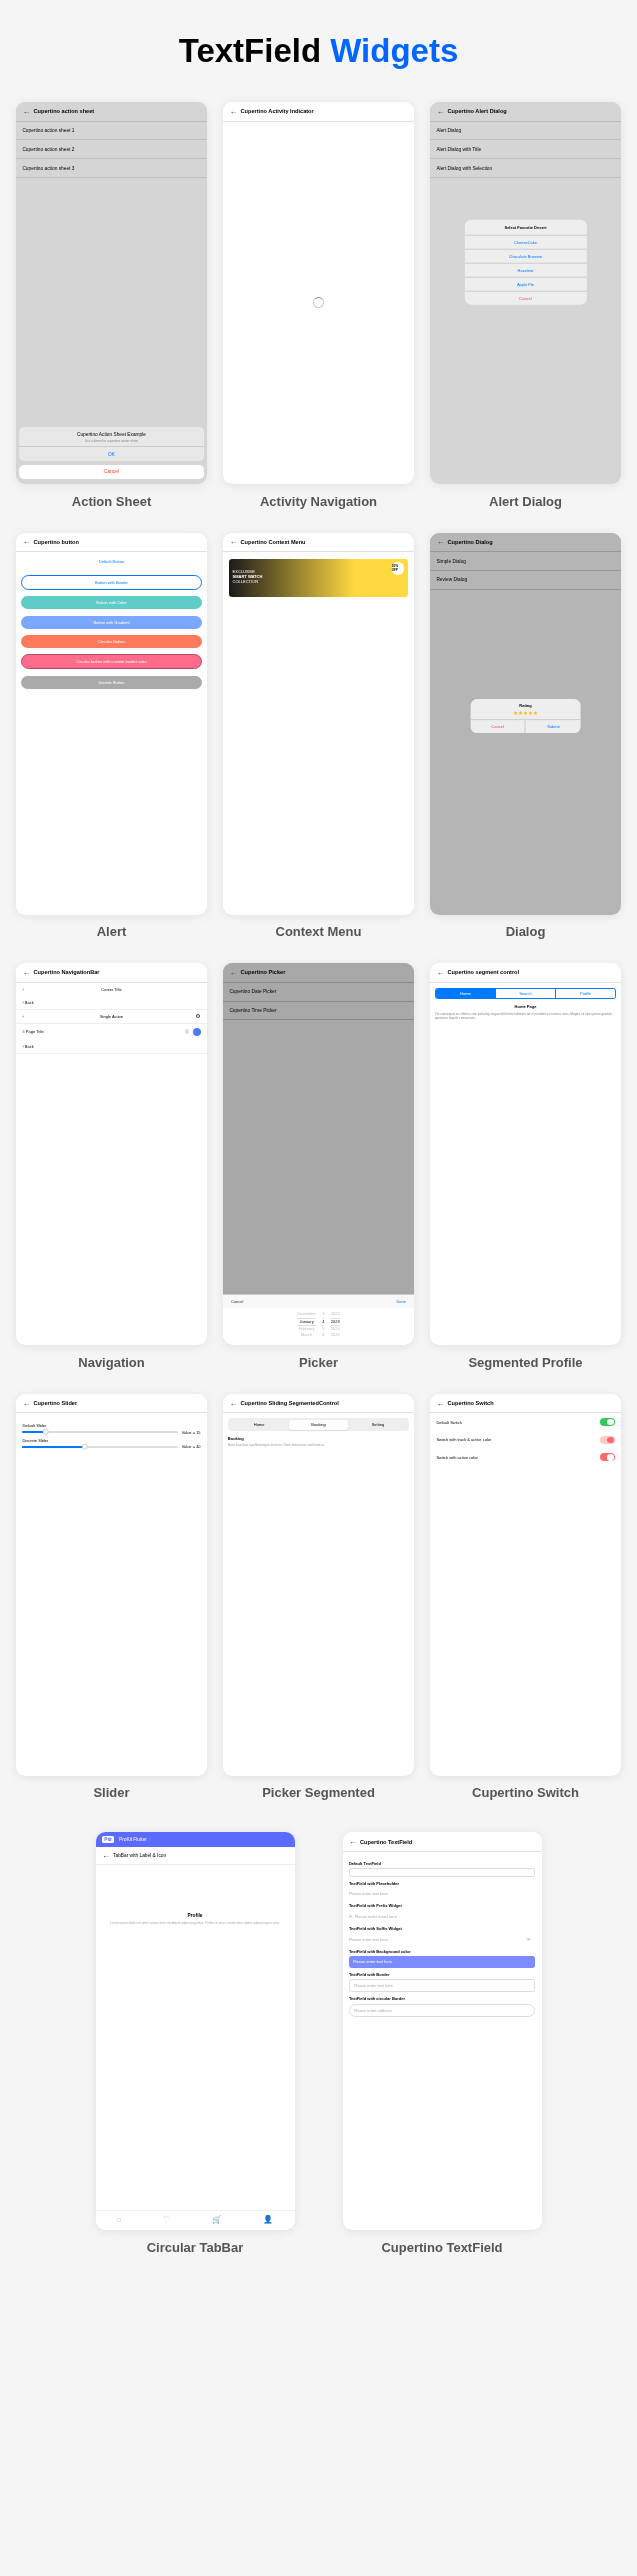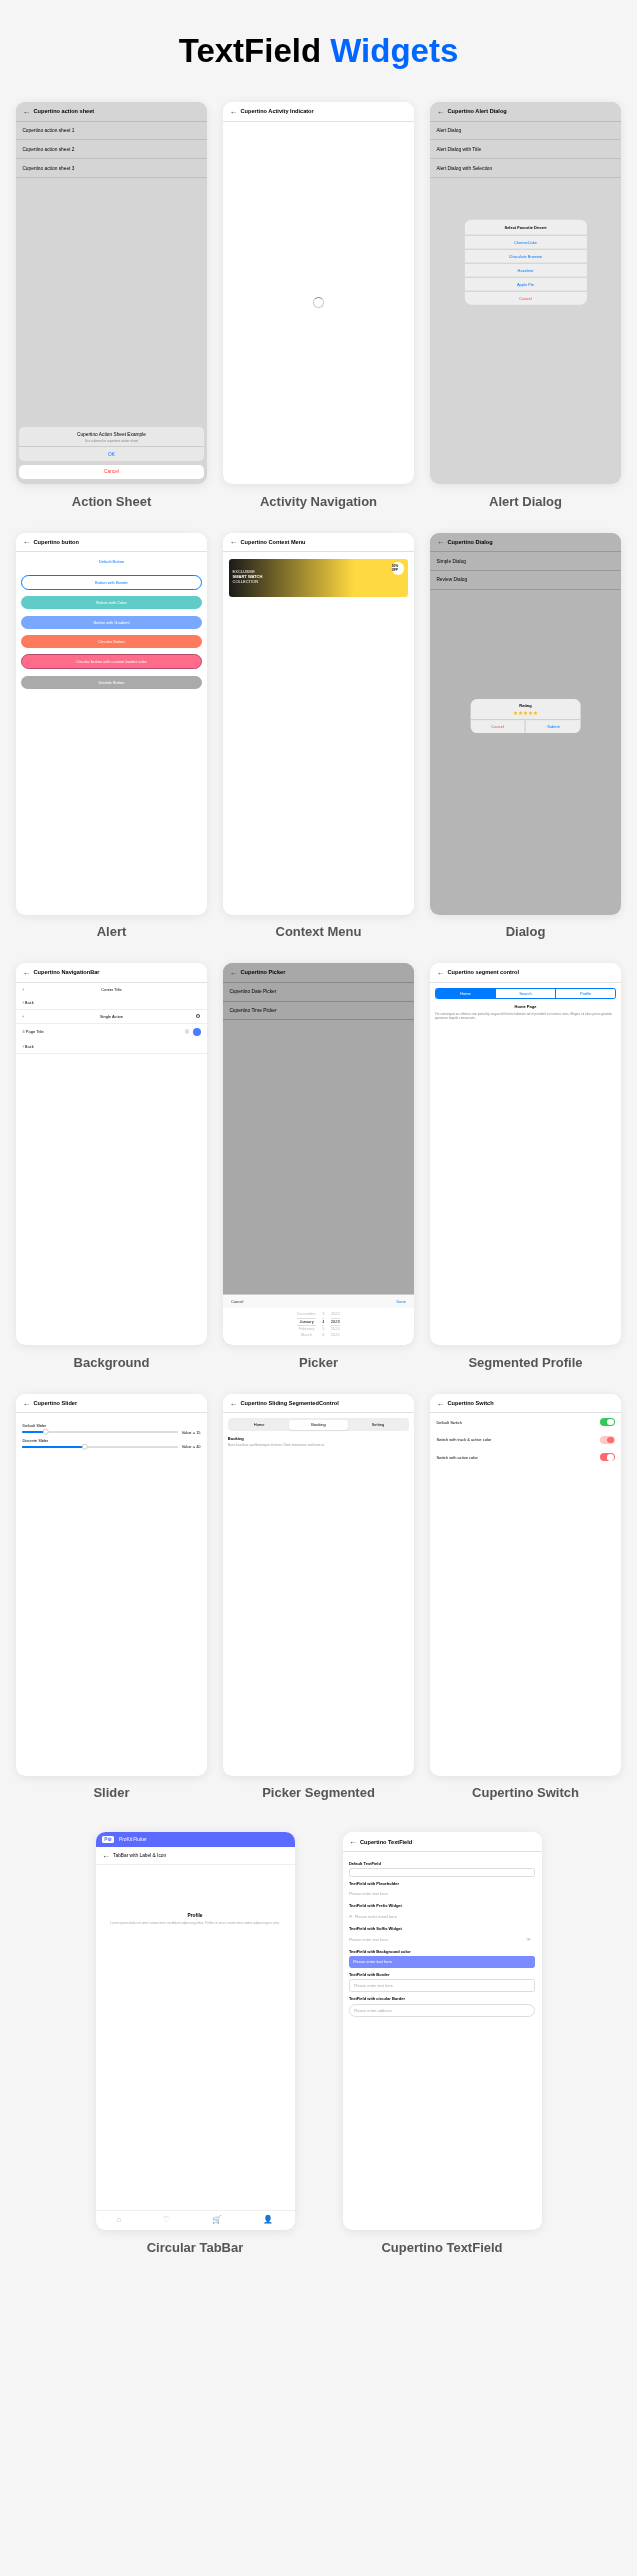--- a/index.html
+++ b/index.html
@@ -281,21 +281,21 @@
       <div class="nav-dots">
         <span class="dot"></span>
               <span class="dot active"></span>
       </div>
     </div>
     <div class="nav-row">
       <span>‹ <span>Back</span></span>
     </div>
   </div>
 </div>
-<div class="label">Background</div>
+<div class="label">Navigation</div>
 </div>
 
 <div class="card">
 <div class="phone" style="background:#a8a8a8">
   <div class="topbar" style="background:#a8a8a8;border-bottom-color:#888">
     <span class="back-arrow">←</span>
     <span class="topbar-title">Cupertino Picker</span>
   </div>
   <div class="list-item" style="border-bottom-color:#888">Cupertino Date Picker</div>
   <div class="list-item" style="border-bottom-color:#888">Cupertino Time Picker</div>

